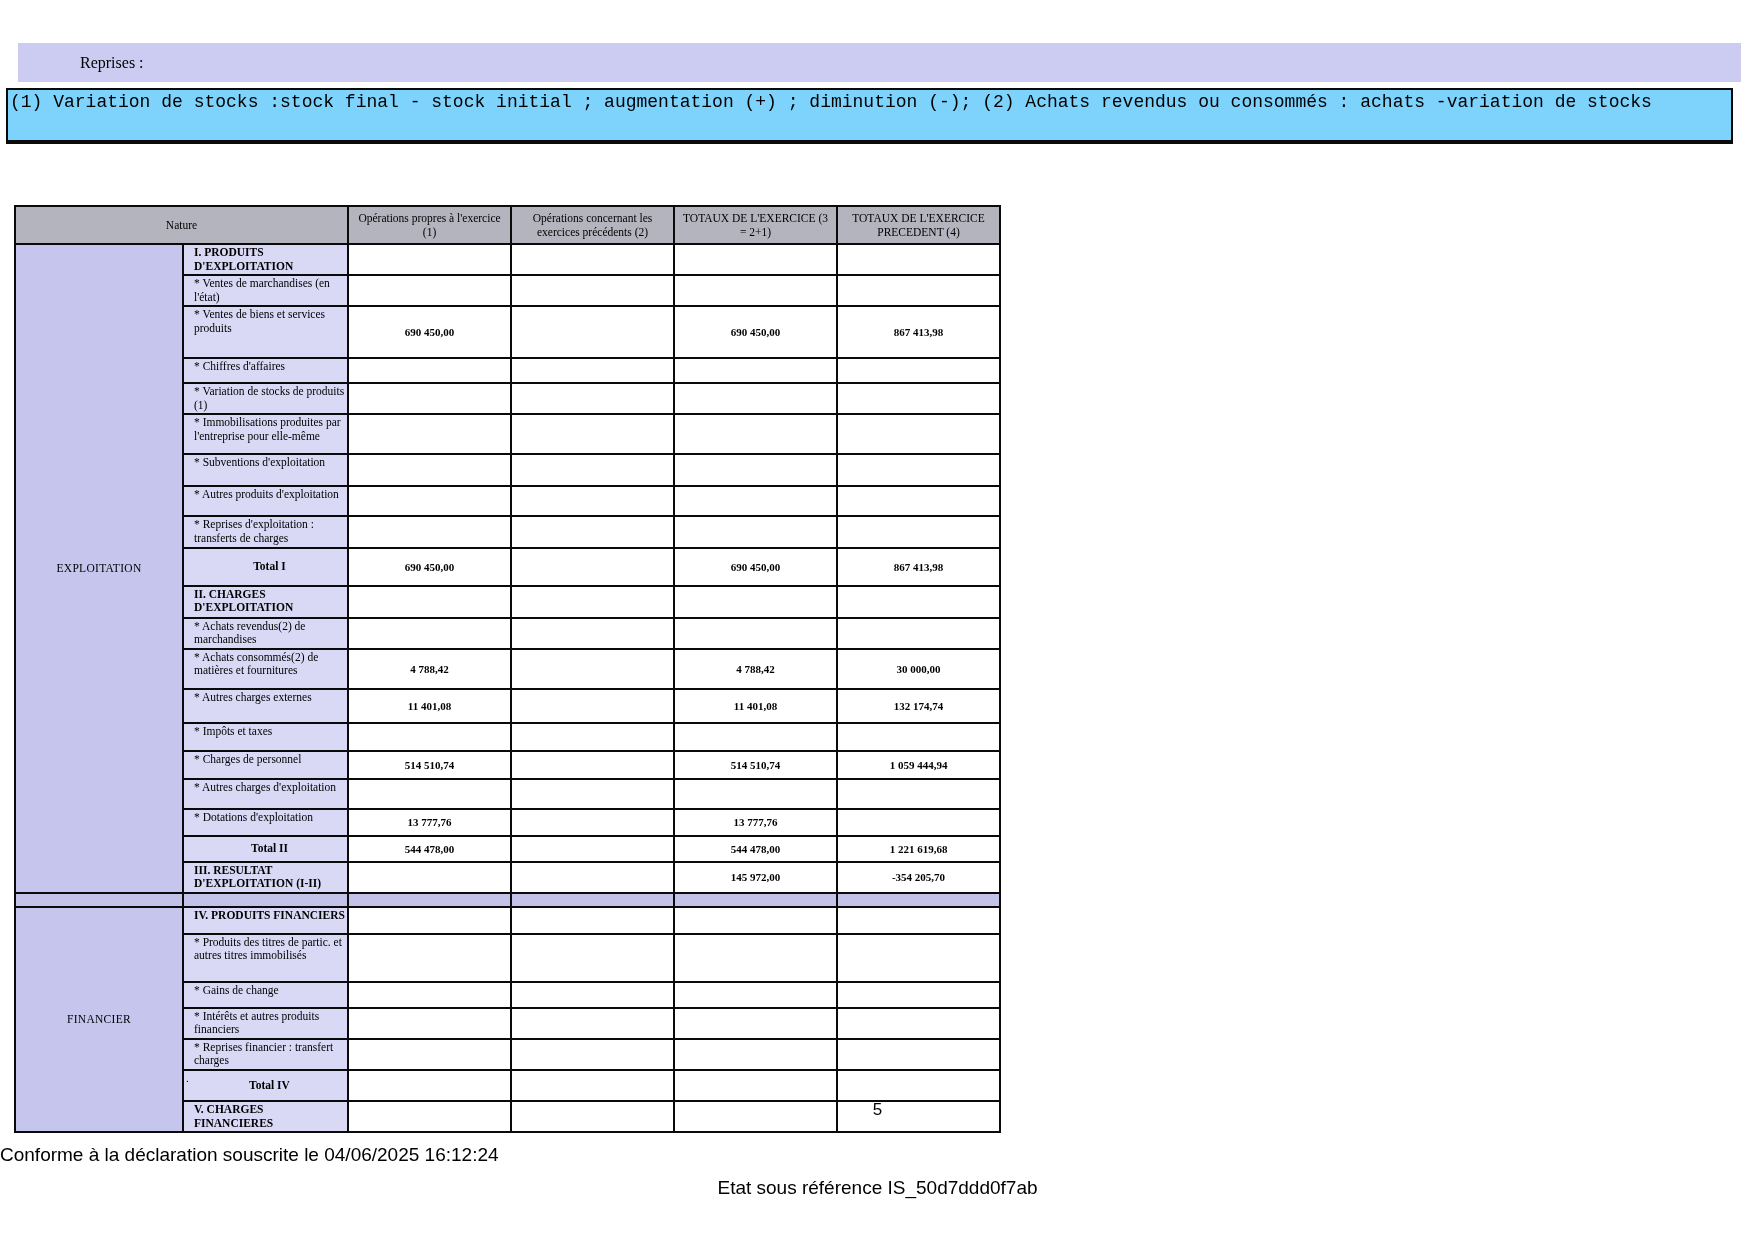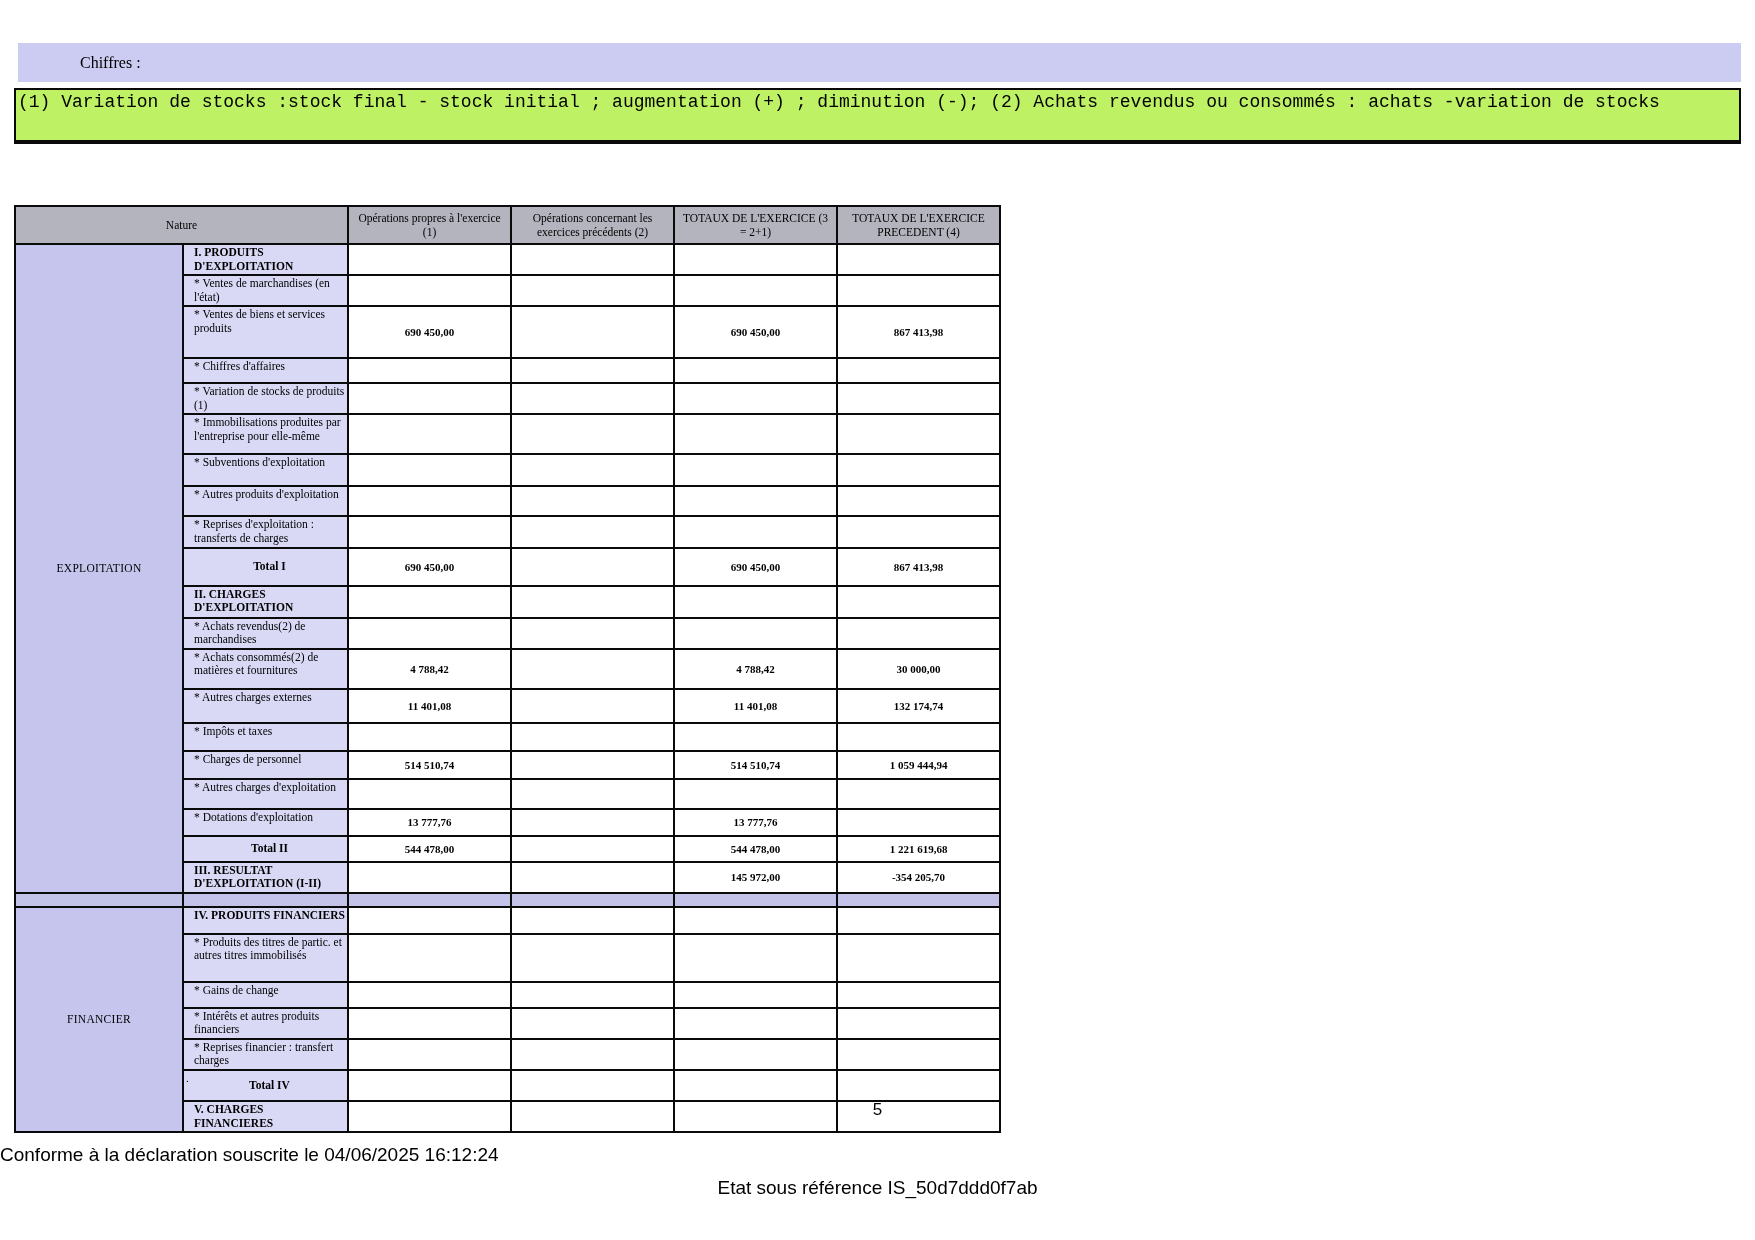--- a/index.html
+++ b/index.html
@@ -21,22 +21,22 @@
   }
   .banner .tableau-label{
     position:absolute;left:62px;top:50%;transform:translateY(-50%);
     font-size:16px;
   }
   .banner .banner-title{
     position:absolute;left:0;right:0;top:50%;transform:translateY(-50%);
     text-align:center;font-size:16px;
   }
   .notebox{
-    position:absolute;left:14px;top:88px;width:1723px;height:50px;
-    background:#bef264;border:2px solid var(--border);border-bottom-width:4px;
+    position:absolute;left:6px;top:88px;width:1723px;height:50px;
+    background:#7dd3fc;border:2px solid var(--border);border-bottom-width:4px;
   }
   .notebox .note-text{
     font-family:"Liberation Mono","DejaVu Sans Mono",monospace;
     font-size:18px;white-space:nowrap;padding:2px 0 0 2px;
   }
   table.cpc{
     position:absolute;left:14px;top:205px;width:985px;
     border-collapse:collapse;table-layout:fixed;
   }
   table.cpc th,table.cpc td{
@@ -79,21 +79,21 @@
   }
   .footer-line-2{
     position:absolute;left:0;top:1177px;width:1755px;text-align:center;
     font-family:"Liberation Sans",sans-serif;font-size:19px;
   }
 </style>
 </head>
 <body>
 
 <div class="banner">
-  <span class="tableau-label">Chiffres :</span>
+  <span class="tableau-label">Reprises :</span>
 </div>
 
 <div class="notebox">
   <div class="note-text">(1) Variation de stocks :stock final - stock initial ; augmentation (+) ; diminution (-); (2) Achats revendus ou consommés : achats -variation de stocks</div>
 </div>
 
 <table class="cpc">
   <colgroup>
     <col style="width:168px">
     <col style="width:165px">

